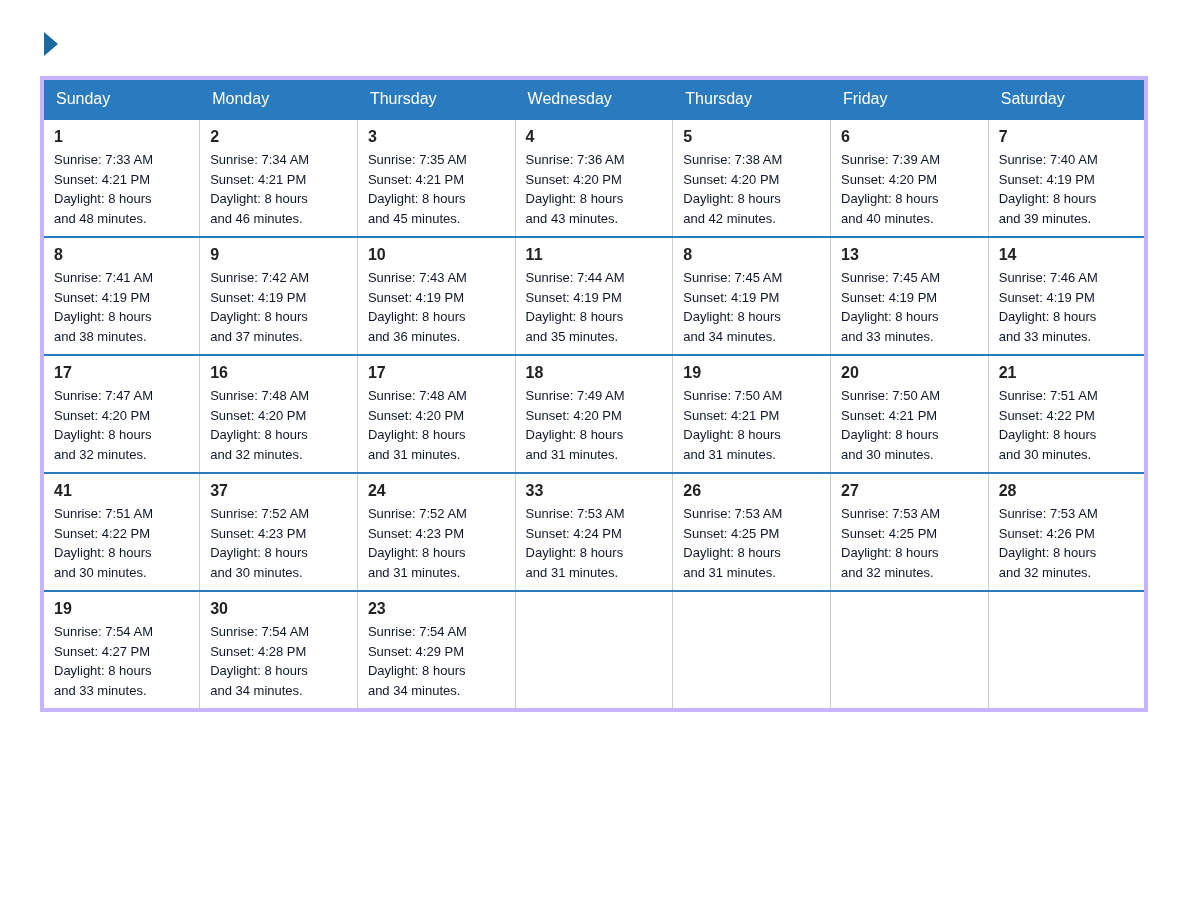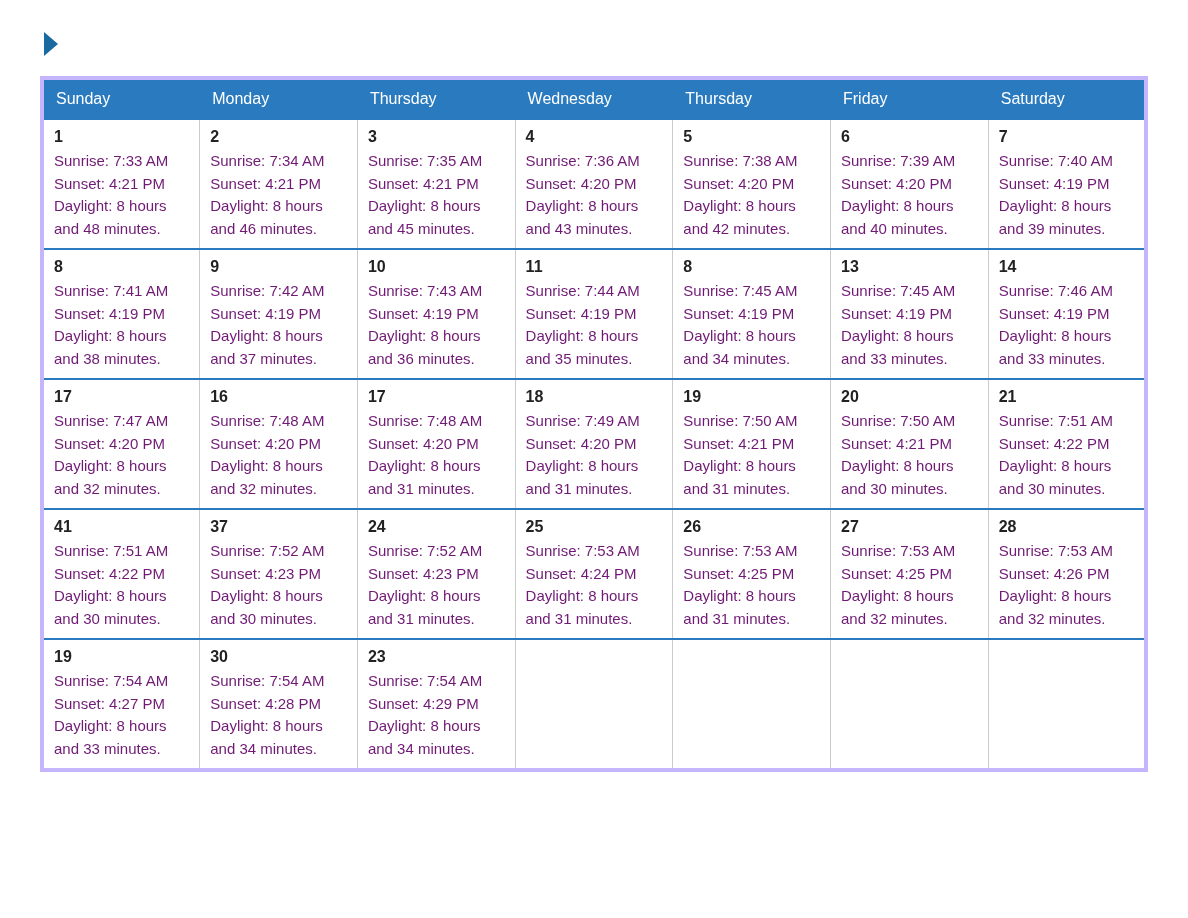--- a/index.html
+++ b/index.html
@@ -88,22 +88,22 @@
       border-top: 2px solid #2a7abf;
     }
     .day-num {
       font-size: 16px;
       font-weight: bold;
       color: #222;
       display: block;
       margin-bottom: 4px;
     }
     .day-info {
-      font-size: 15px;
-      color: #701a75;
+      font-size: 13px;
+      color: #0f172a;
       line-height: 1.5;
     }
     .empty-cell {
       background: #fff;
     }
   </style>
 </head>
 <body>
 
 <div class="header">
@@ -350,21 +350,21 @@
         <td>
         <span class="day-num">24</span>
         <div class="day-info">
           Sunrise: 7:52 AM<br>
           Sunset: 4:23 PM<br>
           Daylight: 8 hours<br>
           and 31 minutes.
         </div>
       </td>
         <td>
-        <span class="day-num">25</span>
+        <span class="day-num">33</span>
         <div class="day-info">
           Sunrise: 7:53 AM<br>
           Sunset: 4:24 PM<br>
           Daylight: 8 hours<br>
           and 31 minutes.
         </div>
       </td>
         <td>
         <span class="day-num">26</span>
         <div class="day-info">

